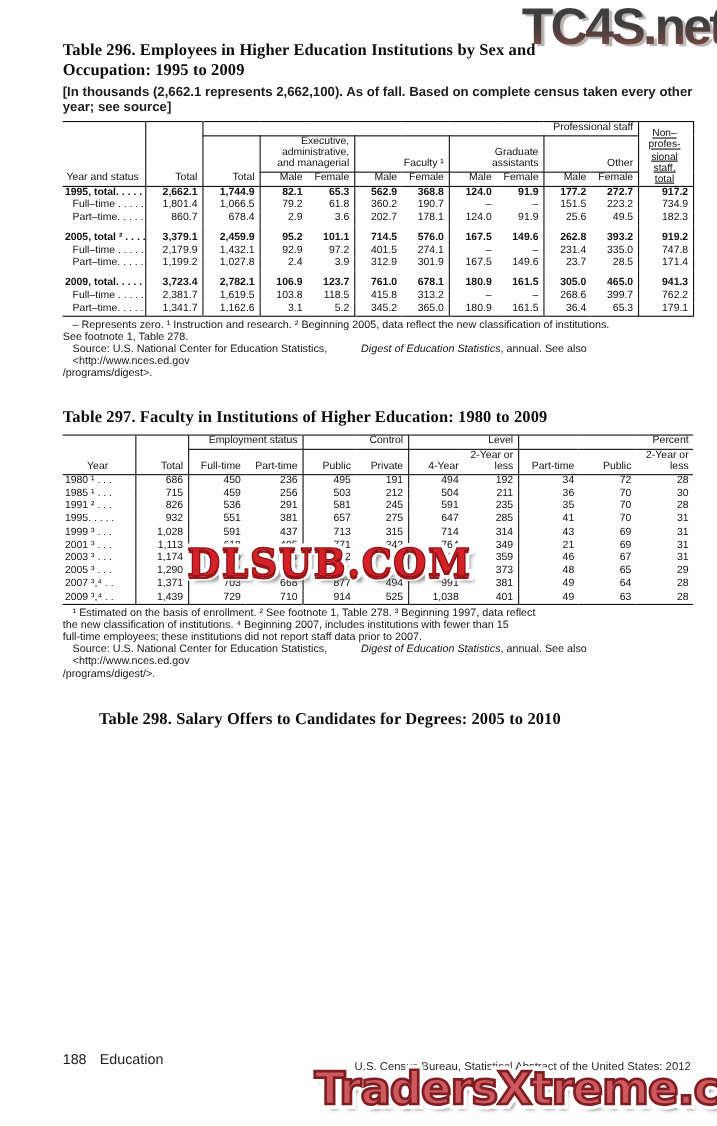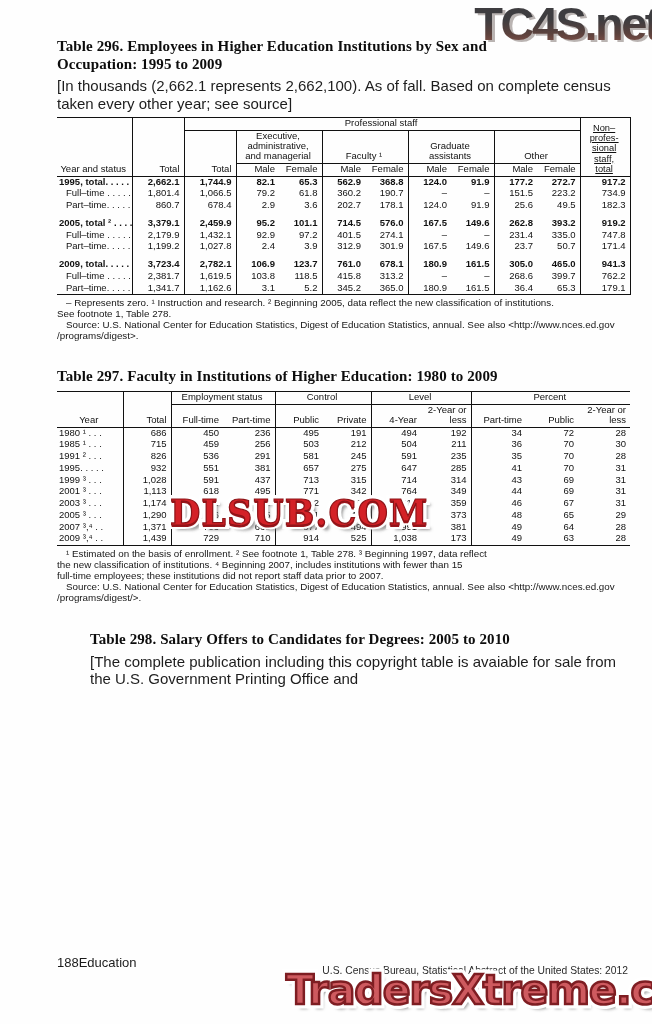--- a/index.html
+++ b/index.html
@@ -3,57 +3,57 @@
 <meta charset="utf-8">
 <style>
   html,body{margin:0;padding:0;}
   .page{position:relative;width:652px;height:1024px;background:#fefefe;overflow:hidden;
         font-family:"Liberation Sans",sans-serif;color:#161616;}
   .content{position:absolute;left:57px;top:38px;width:573px;}
 
   
   .tbl-title{font-family:"Liberation Serif",serif;font-weight:bold;font-size:15px;
              line-height:1.18;color:#0d0d0d;letter-spacing:.1px;}
-  .bracket-note{font-size:15px;line-height:1.15;color:#1d1d1d;margin-top:4px;}
+  .bracket-note{font-size:12px;line-height:1.15;color:#1d1d1d;margin-top:4px;font-weight:bold;}
 
   
   table.t{border-collapse:collapse;table-layout:fixed;width:573px;margin-top:5px;
           border-top:1px solid #111;border-bottom:1px solid #111;
           font-size:9.5px;line-height:1.08;color:#111;}
   table.t th,table.t td{padding:0 4px 1.5px 2px;font-weight:normal;vertical-align:bottom;}
   table.t td{text-align:right;white-space:nowrap;}
   .br{border-right:1px solid #111;}
   .bb{border-bottom:1px solid #111;}
   .hb{border-bottom:1px solid #111;}
-  th.grp{text-align:center;vertical-align:middle;font-size:9.5px;padding:1px 2px;margin-top:30px;}
+  th.grp{text-align:right;vertical-align:middle;font-size:9.5px;padding:1px 2px;margin-top:30px;}
   th.num-h{text-align:right;vertical-align:bottom;}
   th.ylabel{text-align:center;vertical-align:middle;}
   th.nonprof{text-align:center;vertical-align:middle;font-size:9.3px;line-height:1.1;padding:1px 1px;text-decoration:underline;}
   tbody th.rowlabel{text-align:left;white-space:nowrap;overflow:hidden;}
   tbody th.rowlabel.indent{padding-left:9px;text-align:right;}
   tbody tr.bold th,tbody tr.bold td{font-weight:bold;}
   tbody tr.gap > th,tbody tr.gap > td{padding-top:6px;}
   
   .t296 tbody tr > *:nth-child(1),.t296 tbody tr > *:nth-child(2),.t296 tbody tr > *:nth-child(3),
   .t296 tbody tr > *:nth-child(5),.t296 tbody tr > *:nth-child(7),.t296 tbody tr > *:nth-child(9),
   .t296 tbody tr > *:nth-child(11),.t296 tbody tr > *:nth-child(12){border-right:1px solid #111;}
   .t297 tbody tr > *:nth-child(1),.t297 tbody tr > *:nth-child(2),.t297 tbody tr > *:nth-child(4),
   .t297 tbody tr > *:nth-child(6),.t297 tbody tr > *:nth-child(8){border-right:1px solid #111;}
 
   
   .footnotes{font-size:9.8px;line-height:1.12;margin-top:3px;color:#161616;}
   .footnotes .indent{padding-left:9px;}
-  .footnotes .it{}
+  .footnotes .it{font-style:italic;margin-left:28px;}
 
   .t297-block{margin-top:26px;}
   .t298-block{margin-top:27px;margin-left:33px;}
 
   
   .footer-left{position:absolute;left:57px;top:955px;font-size:13px;color:#1b1b1b;}
-  .footer-left .sect{}
+  .footer-left .sect{margin-left:12px;}
   .footer-src{position:absolute;right:24px;top:965px;font-size:10.3px;color:#2a2a2a;}
 
   
   .wm{position:absolute;white-space:nowrap;pointer-events:none;}
   .wm-top{top:0px;right:-6px;font:800 47px/1 "Liberation Sans",sans-serif;letter-spacing:-2.5px;
           background:linear-gradient(180deg,#3e3d40 0%,#3e3d40 42%,#5c423d 72%,#8a544a 100%);
           -webkit-background-clip:text;background-clip:text;color:transparent;
           filter:drop-shadow(3px 2px 0 #bab4b2);}
   .wm-stack{display:inline-block;position:relative;}
   .wm-under{position:absolute;left:0;top:0;color:#fff;-webkit-text-stroke:8px #ffffff;
@@ -202,21 +202,21 @@
               <th class="rowlabel indent">Part–time. . . . .</th>
               <td>1,199.2</td>
               <td>1,027.8</td>
               <td>2.4</td>
               <td>3.9</td>
               <td>312.9</td>
               <td>301.9</td>
               <td>167.5</td>
               <td>149.6</td>
               <td>23.7</td>
-              <td>50.7</td>
+              <td>28.5</td>
               <td>171.4</td>
             </tr>
             <tr class="bold gap">
               <th class="rowlabel">2009, total. . . . .</th>
               <td>3,723.4</td>
               <td>2,782.1</td>
               <td>106.9</td>
               <td>123.7</td>
               <td>761.0</td>
               <td>678.1</td>
@@ -371,21 +371,21 @@
             </tr>
             <tr>
               <th class="rowlabel">2001 ³  . . .</th>
               <td>1,113</td>
               <td>618</td>
               <td>495</td>
               <td>771</td>
               <td>342</td>
               <td>764</td>
               <td>349</td>
-              <td>44</td>
+              <td>21</td>
               <td>69</td>
               <td>31</td>
             </tr>
             <tr>
               <th class="rowlabel">2003 ³  . . .</th>
               <td>1,174</td>
               <td>630</td>
               <td>544</td>
               <td>792</td>
               <td>382</td>
@@ -422,41 +422,40 @@
               <td>28</td>
             </tr>
             <tr>
               <th class="rowlabel">2009 ³,⁴  . .</th>
               <td>1,439</td>
               <td>729</td>
               <td>710</td>
               <td>914</td>
               <td>525</td>
               <td>1,038</td>
-              <td>173</td>
+              <td>401</td>
               <td>49</td>
               <td>63</td>
               <td>28</td>
             </tr>
           </tbody>
       </table>
 
       <div class="footnotes">
           <div class="indent"><span>¹ Estimated on the basis of enrollment. ² See footnote 1, Table 278. ³ Beginning 1997, data reflect</span></div>
           <div><span>the new classification of institutions. ⁴ Beginning 2007, includes institutions with fewer than 15</span></div>
           <div><span>full-time employees; these institutions did not report staff data prior to 2007.</span></div>
           <div class="indent"><span>Source: U.S. National Center for Education Statistics, </span><span class="it">Digest of Education Statistics</span><span>, annual. See also &lt;http://www.nces.ed.gov</span></div>
           <div><span>/programs/digest/&gt;.</span></div>
         </div>
     </div>
 
     <div class="t298-block">
       <div class="tbl-title">Table 298. Salary Offers to Candidates for Degrees: 2005 to 2010</div>
       <div class="bracket-note">
-        <div>[The complete publication including this copyright table is avaiable for sale from the U.S. Government Printing Office and</div>
       </div>
     </div>
 
   </div>
 
   <div class="footer-left">
     <span>188</span><span class="sect">Education</span>
   </div>
   <div class="footer-src">U.S. Census Bureau, Statistical Abstract of the United States: 2012</div>
 

